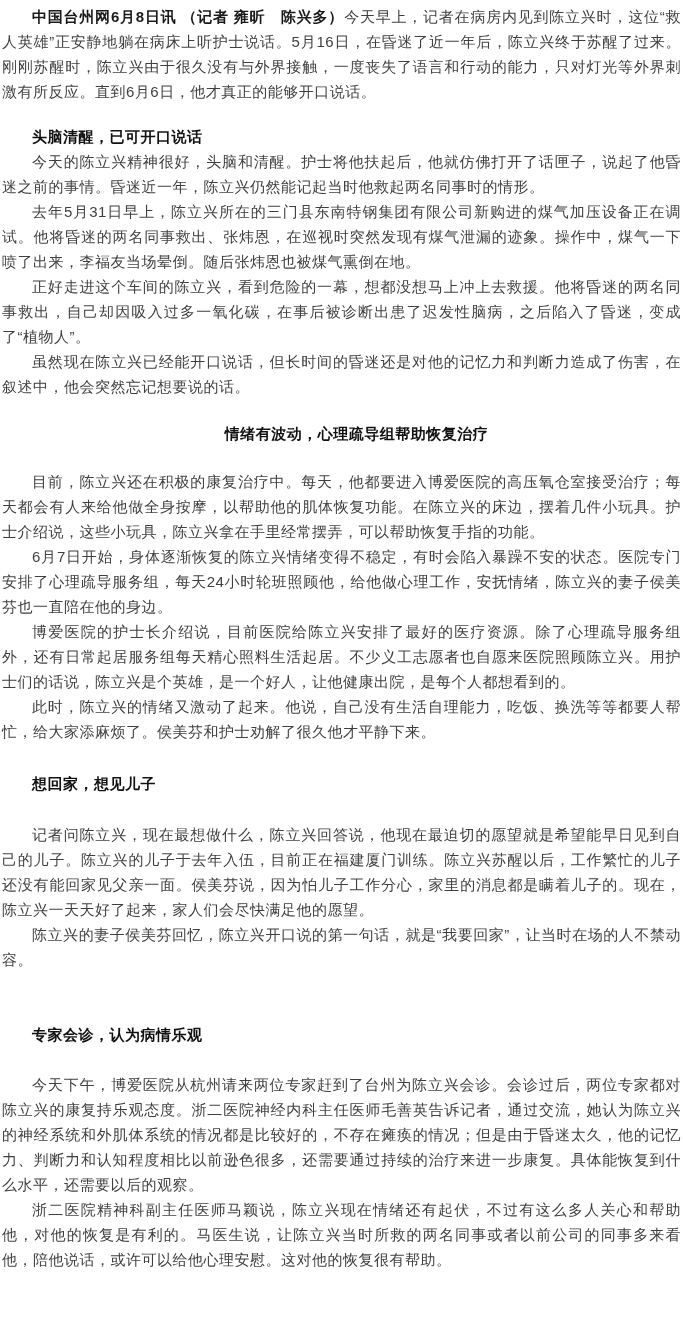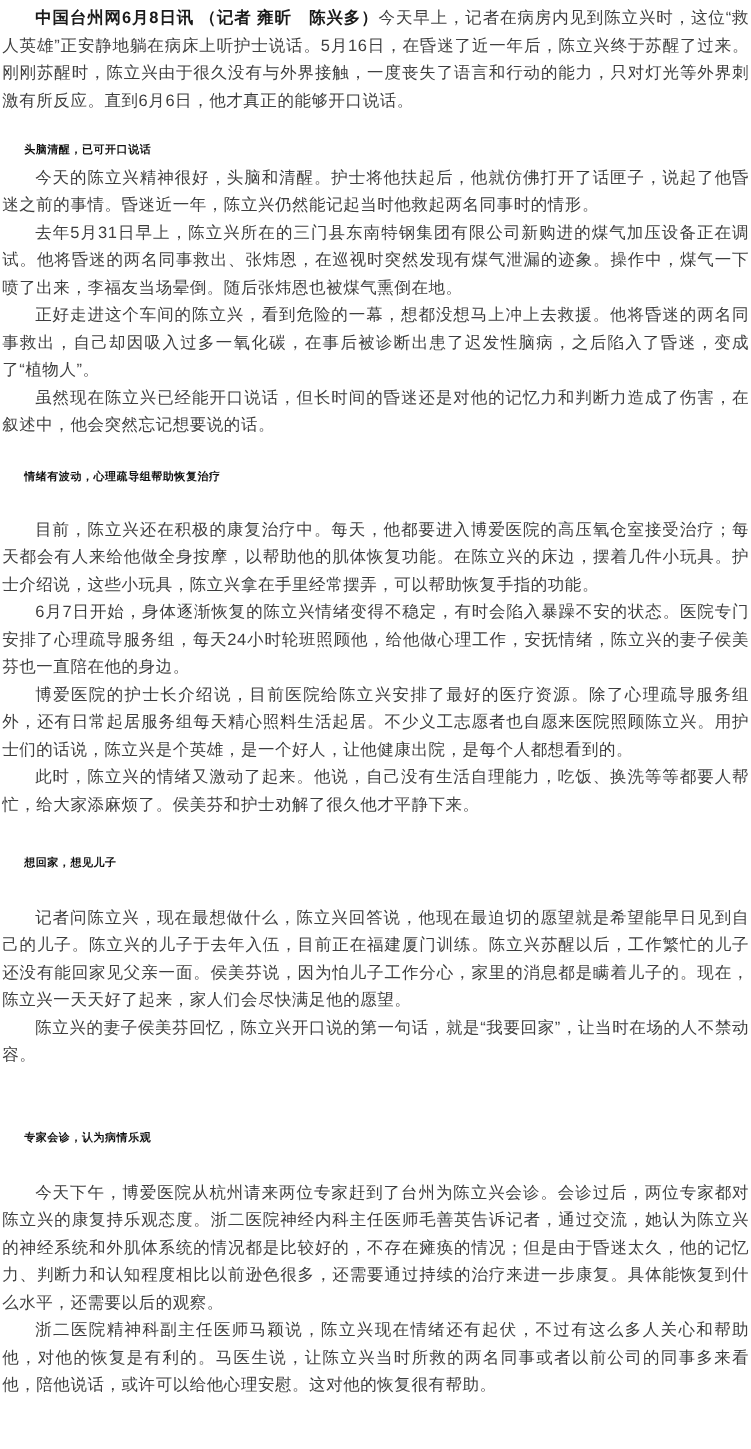--- a/index.html
+++ b/index.html
@@ -26,28 +26,28 @@
   .para {
     margin: 0;
     text-indent: 2em;
     text-align: justify;
   }
   .lead-bold {
     font-weight: bold;
     color: #1a1a1a;
   }
   .hd {
-    font-size: 10px;
+    font-size: 15px;
     font-weight: bold;
     color: #111111;
     text-indent: 2em;
     line-height: 25px;
   }
   .hd1 { margin: 20px 0 0 0; }
-  .hd2 { margin: 22px 0 23px 0; }
+  .hd2 { margin: 22px 0 23px 0; text-align: center; }
   .hd3 { margin: 28px 0 25px 0; font-family: Liberation Serif, serif; }
   .hd4 { margin: 50px 0 25px 0; }
 </style>
 </head>
 <body>
 
 <div class="page">
 
   <p class="para"><span class="lead-bold">中国台州网6月8日讯 （记者 雍昕　陈兴多）</span><span>今天早上，记者在病房内见到陈立兴时，这位“救人英雄”正安静地躺在病床上听护士说话。5月16日，在昏迷了近一年后，陈立兴终于苏醒了过来。刚刚苏醒时，陈立兴由于很久没有与外界接触，一度丧失了语言和行动的能力，只对灯光等外界刺激有所反应。直到6月6日，他才真正的能够开口说话。</span></p>
 

